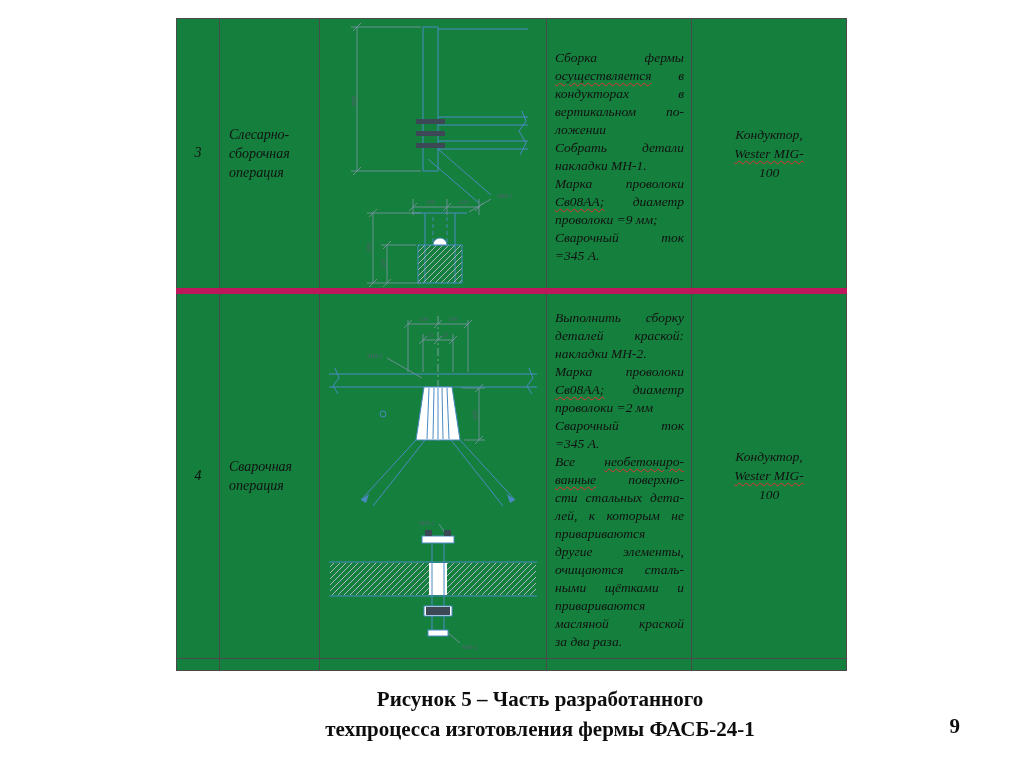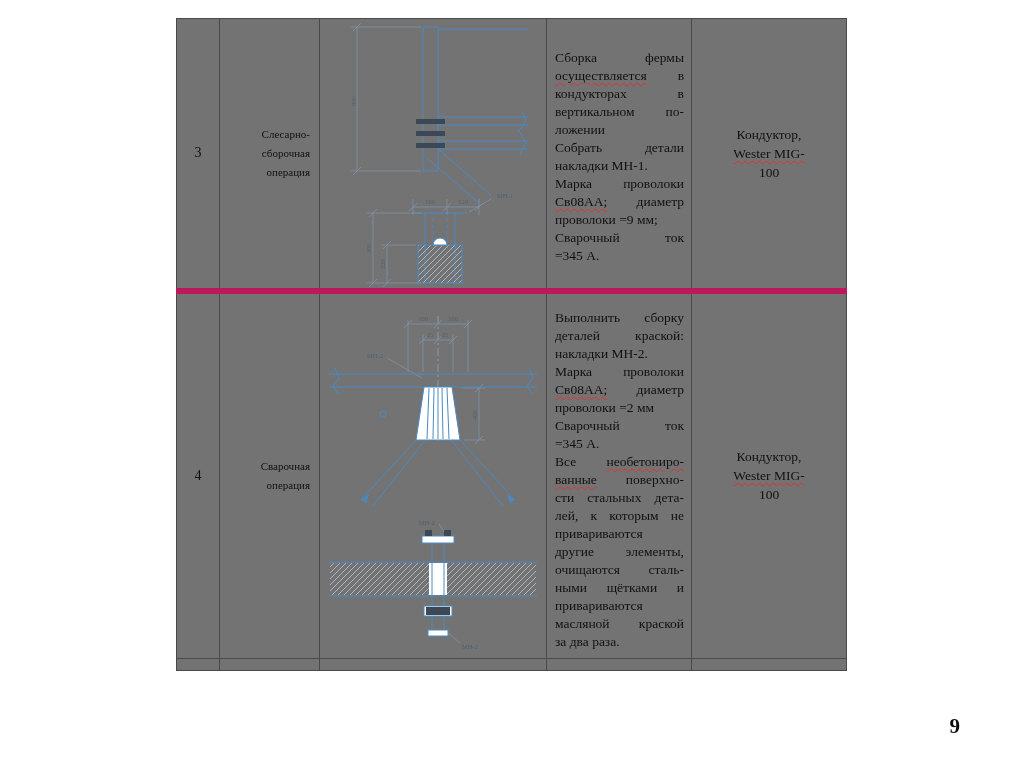--- a/index.html
+++ b/index.html
@@ -12,27 +12,28 @@
     color:#111;
   }
   .slide { position:absolute; inset:0; background:#fff; }
 
   table.process-table {
     position:absolute; left:176px; top:18px;
     border-collapse:collapse; table-layout:fixed;
   }
   table.process-table td {
     border:1px solid #4a4a4a;
-    background:#737373;
+    background:#15803d;
     vertical-align:middle;
+    font-style:italic;
   }
   tr.row-sep td { border-top:6px solid #be185d; }
 
   .cell-num   { width:43px;  text-align:center; font-size:14px; }
-  .cell-op    { width:100px; text-align:right; font-size:11px; padding:0 9px; line-height:19px; }
+  .cell-op    { width:100px; text-align:left; font-size:14px; padding:0 9px; line-height:19px; }
   .cell-draw  { width:227px; text-align:center; padding:0; }
   .cell-draw svg { vertical-align:middle; }
   .cell-desc  { width:145px; vertical-align:top; padding:11px 7px 3px 8px; font-size:13.5px; }
   .cell-equip { width:155px; text-align:center; font-size:13.5px; }
 
   .tline { text-align:justify; text-align-last:justify; line-height:18px; }
   .tline.tend { text-align-last:left; }
   .cell-equip .tline { text-align:right; text-align-last:center; line-height:19px; }
 
   .misspell {
@@ -289,16 +290,18 @@
         <td></td>
         <td></td>
         <td></td>
         <td></td>
         <td></td>
       </tr>
     </tbody>
   </table>
 
   <div class="caption">
+    <div>Рисунок 5 – Часть разработанного</div>
+    <div>техпроцесса изготовления фермы ФАСБ-24-1</div>
   </div>
   <div class="pagenum">9</div>
 
 </div>
 
 </body></html>

